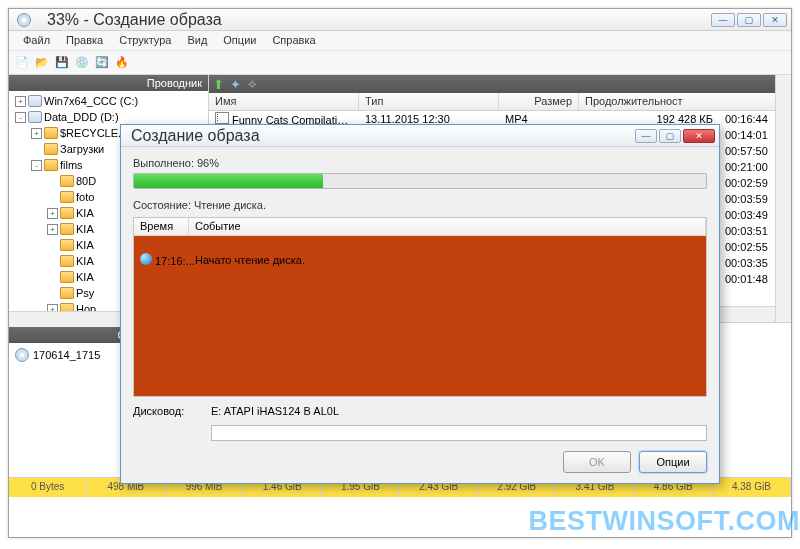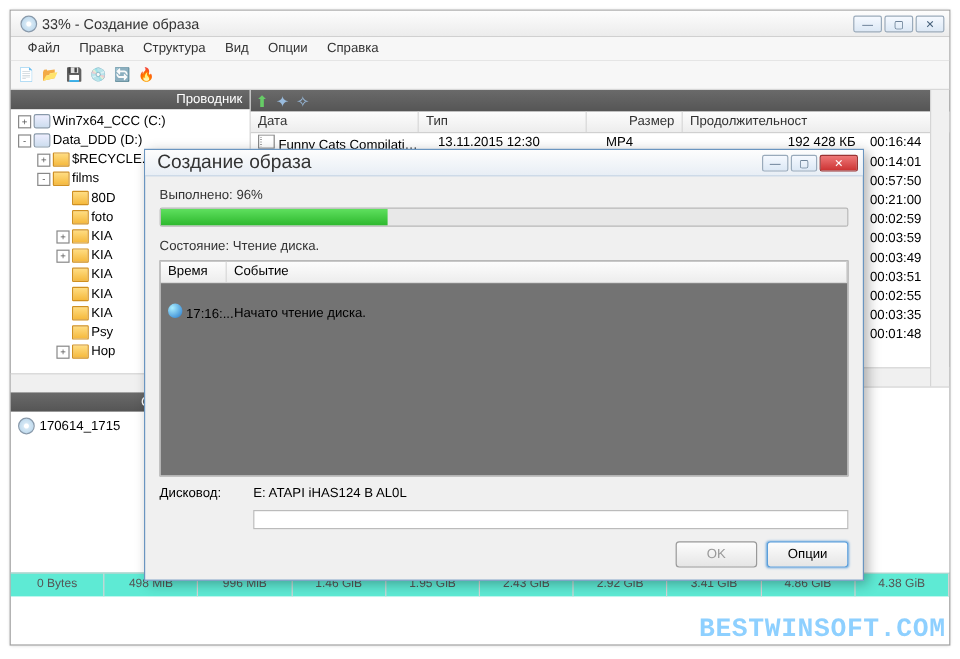--- a/index.html
+++ b/index.html
@@ -1,19 +1,19 @@
 <!DOCTYPE html>
 <html><head>
 <meta charset="utf-8">
 <style>
 * { box-sizing: border-box; margin: 0; padding: 0; }
 body { font-family: "Segoe UI", Tahoma, sans-serif; font-size: 11px; background: #fff; width: 800px; height: 549px; position: relative; overflow: hidden; }
 .main-window { position: absolute; top: 8px; left: 8px; width: 784px; height: 530px; border: 1px solid #a0a0a0; background: #fff; box-shadow: 0 0 3px rgba(0,0,0,0.2); }
 .titlebar { height: 22px; background: linear-gradient(#fdfdfd,#ececec); border-bottom: 1px solid #d0d0d0; display: flex; align-items: center; padding: 0 4px; }
-.titlebar .title { flex: 1; font-size: 12px; color: #333; padding-left: 4px; display: flex; align-items: center; gap: 4px; }
+.titlebar .title { flex: 1; font-size: 16px; color: #333; padding-left: 4px; display: flex; align-items: center; gap: 16px; }
 .win-btns { display: flex; gap: 2px; }
 .win-btn { width: 24px; height: 14px; border: 1px solid #9ab; background: linear-gradient(#f5f9ff,#dce8f5); font-size: 9px; display: flex; align-items: center; justify-content: center; color: #46607a; cursor: pointer; border-radius: 2px; }
 .menubar { height: 20px; background: #f7f7f7; border-bottom: 1px solid #e5e5e5; display: flex; padding-left: 6px; }
 .menubar span { padding: 3px 8px; color: #333; cursor: pointer; }
 .toolbar { height: 24px; background: #f7f7f7; border-bottom: 1px solid #d8d8d8; display: flex; gap: 2px; padding: 2px 4px; align-items: center; }
 .tb-icon { width: 18px; height: 18px; display: flex; align-items: center; justify-content: center; border-radius: 2px; }
 .content { display: flex; height: calc(100% - 22px - 20px - 24px - 60px); }
 .sidebar { width: 200px; border-right: 1px solid #d0d0d0; display: flex; flex-direction: column; text-align: right; }
 .panel-hdr { background: linear-gradient(#6a6a6a,#555); color: #fff; padding: 2px 6px; font-size: 11px; }
 .tree { flex: 0 0 auto; height: 220px; overflow: hidden; padding: 2px; }
@@ -32,39 +32,39 @@
 .list-hdr { height: 18px; background: linear-gradient(#fdfdfd,#ededed); border-bottom: 1px solid #d0d0d0; display: flex; }
 .list-hdr > div { border-right: 1px solid #d8d8d8; padding: 2px 6px; color: #333; overflow:hidden; white-space:nowrap;}
 .col-name{width:150px;} .col-date{width:140px;} .col-type{width:140px;} .col-size{width:80px;text-align:right;} .col-dur{flex:1;}
 .file-list { flex: 0 0 auto; height: 195px; overflow: hidden; }
 .file-row { display: flex; height: 16px; align-items: center; }
 .file-row > div { padding: 0 6px; overflow: hidden; white-space: nowrap; text-overflow: ellipsis; }
 .file-row .col-size{text-align:right;}
 .vid-icon{width:14px;height:12px;background:#fff;border:1px solid #888;display:inline-block;margin-right:3px;position:relative;}
 .vid-icon::before{content:"";position:absolute;left:1px;top:1px;width:3px;height:8px;background:linear-gradient(#555 50%,transparent 50%) repeat-y;background-size:1px 2px;}
 .disc-view{flex:1;border-top:1px solid #d0d0d0;position:relative;background:#fff;}
-.statusbar { height: 20px; border-top: 1px solid #d0d0d0; background: #5eead4; display: flex; font-size: 10px; color: #555; }
+.statusbar { height: 20px; border-top: 1px solid #d0d0d0; background: #fde047; display: flex; font-size: 10px; color: #555; }
 .statusbar > div { border-right: 1px solid #d5d5d5; padding: 3px 6px; flex:1; text-align:center;}
-.watermark{position:absolute;right:12px;bottom:12px;font-size:22px;font-weight:700;color:rgba(5,150,255,0.45);font-family:Liberation Mono, monospace;letter-spacing:0.5px;}
+.watermark{position:absolute;right:0;bottom:12px;font-size:27px;font-weight:700;color:rgba(5,150,255,0.45);font-family:Liberation Sans, sans-serif;letter-spacing:0.5px;}
 .scrollbar-v{position:absolute;right:0;top:0;bottom:0;width:16px;background:#f0f0f0;border-left:1px solid #d5d5d5;}
 .scrollbar-h{height:16px;background:#f0f0f0;border-top:1px solid #d5d5d5;}
 
 
 .dialog { position: absolute; top: 124px; left: 120px; width: 600px; height: 360px; border: 1px solid #6a95c0; background: #f0f0f0; box-shadow: 3px 3px 10px rgba(0,0,0,0.3); z-index: 100; }
 .dlg-title { height: 22px; background: linear-gradient(#fdfdfd,#e8eef5); border-bottom: 1px solid #c5d5e5; display: flex; align-items: center; padding: 0 4px; }
 .dlg-title .t { flex: 1; font-size: 16px; color: #333; padding-left: 6px; }
 .dlg-title .close { width: 32px; height: 14px; background: linear-gradient(#e77,#c33); border: 1px solid #933; border-radius: 2px; color: #fff; font-size: 9px; display: flex; align-items: center; justify-content: center; cursor: pointer;}
 .dlg-title .mm{width:22px;height:14px;background:linear-gradient(#f5f9ff,#dce8f5);border:1px solid #9ab;border-radius:2px;font-size:9px;display:flex;align-items:center;justify-content:center;color:#46607a;cursor:pointer;margin-right:2px;}
 .dlg-body { padding: 10px 12px; height: calc(100% - 22px); display: flex; flex-direction: column; }
 .progress-wrap{margin-bottom:10px;}
 .progress-label{font-size:11px;color:#333;margin-bottom:4px;}
 .progress-bar{height:16px;border:1px solid #b8b8b8;background:#e8e8e8;border-radius:2px;overflow:hidden;position:relative;}
 .progress-fill{height:100%;background:linear-gradient(#5fe05f,#2db82d);width:33%;}
 .status-line{font-size:11px;color:#333;margin-bottom:6px;}
-.log-grid{flex:1;border:1px solid #c5c5c5;background:#737373;display:flex;flex-direction:column;}
+.log-grid{flex:1;border:1px solid #c5c5c5;background:#c2410c;display:flex;flex-direction:column;}
 .log-hdr{height:18px;background:linear-gradient(#fdfdfd,#ededed);border-bottom:1px solid #d8d8d8;display:flex;}
 .log-hdr>div{border-right:1px solid #d8d8d8;padding:2px 6px;}
 .log-col-t{width:55px;} .log-col-e{flex:1;}
 .log-row{display:flex;padding:1px 0;align-items:center;}
 .log-row>div{padding:16px 6px;white-space:nowrap;}
 .info-bubble{width:12px;height:12px;border-radius:50%;background:radial-gradient(circle at 30% 30%,#aef,#27c);display:inline-block;margin-right:3px;}
 .drive-line{margin-top:8px;display:flex;align-items:center;gap:8px;}
 .drive-label{font-size:11px;width:70px;}
 .drive-box{flex:1;height:16px;border:1px solid #bbb;background:#fff;}
 .dlg-btns{display:flex;gap:8px;justify-content:flex-end;margin-top:10px;}
@@ -119,20 +119,25 @@
             <span class="exp">-</span>
             <span class="drv-icon"></span>
             <span>Data_DDD (D:)</span>
           </div>
           <div class="tree-item" style="padding-left: 20px;">
             <span class="exp">+</span>
             <span class="fld-icon"></span>
             <span>$RECYCLE.BIN</span>
           </div>
           <div class="tree-item" style="padding-left: 20px;">
+            <span class="noexp"></span>
+            <span class="fld-icon"></span>
+            <span>Загрузки</span>
+          </div>
+          <div class="tree-item" style="padding-left: 20px;">
             <span class="exp">-</span>
             <span class="fld-icon"></span>
             <span>films</span>
           </div>
           <div class="tree-item" style="padding-left: 36px;">
             <span class="noexp"></span>
             <span class="fld-icon"></span>
             <span>80D</span>
           </div>
           <div class="tree-item" style="padding-left: 36px;">
@@ -186,21 +191,21 @@
       </div>
     </div>
 
     <div class="main-pane">
       <div class="nav-strip">
         <span>⬆</span>
         <span class="b">✦</span>
         <span class="b">✧</span>
       </div>
       <div class="list-hdr">
-        <div class="col-date">Дата</div>
+        <div class="col-name">Имя</div>
         <div class="col-type">Тип</div>
         <div class="col-size">Размер</div>
         <div class="col-dur">Продолжительност</div>
       </div>
       <div class="file-list" id="filelist">
         <div class="scrollbar-v"></div>
       <div class="file-row">
             <div class="col-name"><span class="vid-icon"></span>Funny Cats Compilation [Most...</div>
             <div class="col-date">13.11.2015 12:30</div>
             <div class="col-type">MP4</div>

